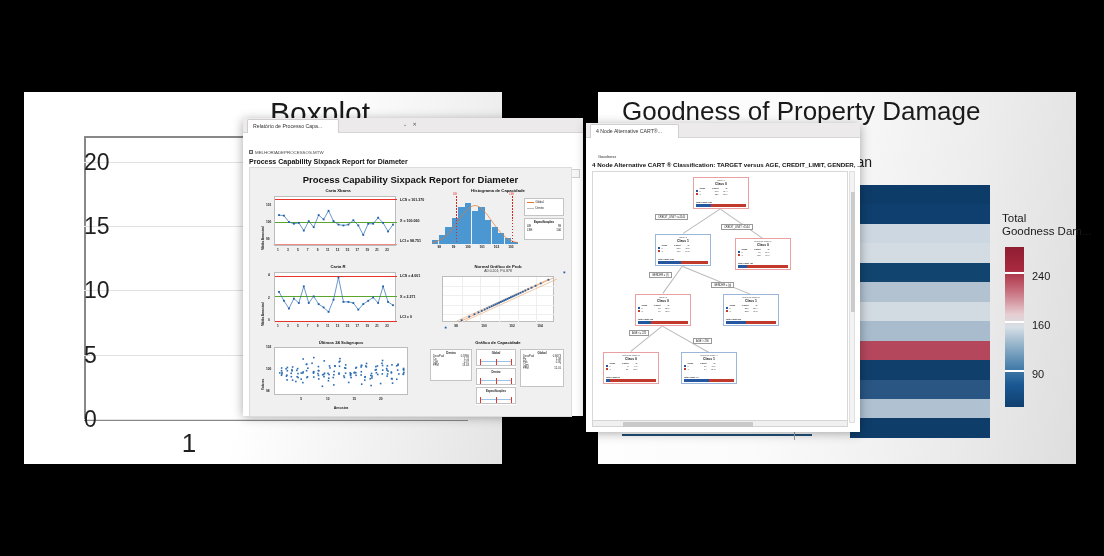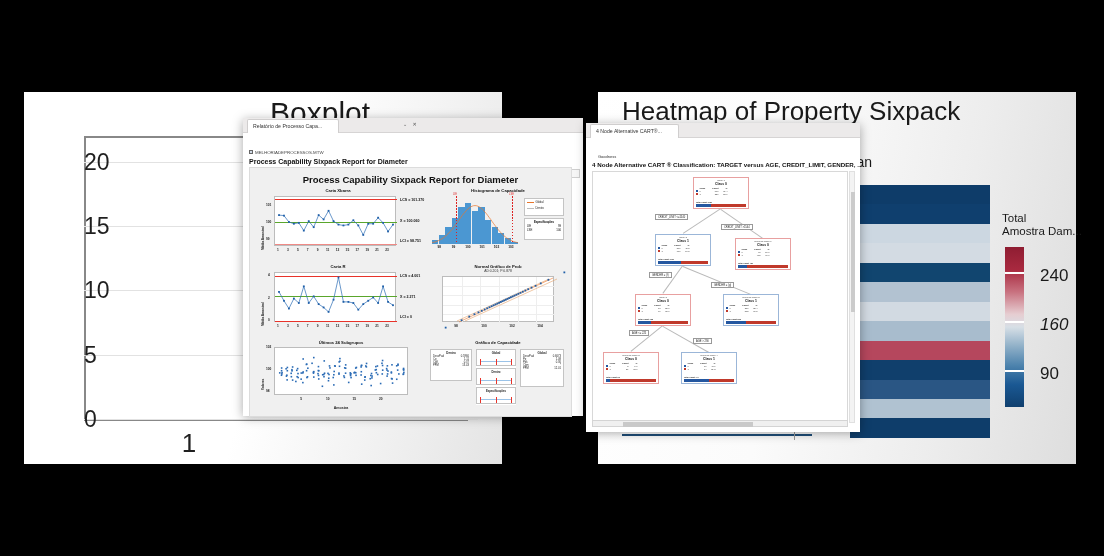--- a/index.html
+++ b/index.html
@@ -34,21 +34,21 @@
   #hm-grid{position:absolute;left:252px;top:93px;width:140px;height:253px;}
   .hm-row{width:100%;}
   #hm-legend{position:absolute;left:404px;top:120px;width:78px;}
   #hm-legend-title{font-size:11.5px;color:#1a1a1a;line-height:13px;white-space:nowrap;}
   #hm-bar-wrap{position:relative;margin-top:9px;height:160px;}
   #hm-bar{position:absolute;left:3px;top:0;width:19px;height:160px;
      background:linear-gradient(to top,
        #0f3f6e 0%, #1a5893 14%, #4d83ad 26%, #90b0c8 38%,
        #d7dfe6 50%, #e6cdd1 58%, #c8717f 72%, #a8293f 86%, #8f1d32 100%);}
   .hm-nick{position:absolute;left:3px;width:19px;height:2px;background:#ffffff;}
-  .hm-tick{position:absolute;left:38px;transform:translateY(-50%);font-size:17px;color:#1a1a1a;}
+  .hm-tick{position:absolute;left:30px;transform:translateY(-50%);font-size:11px;color:#1a1a1a;}
   #hm-baseline{position:absolute;left:24px;top:342px;width:190px;height:2px;background:#1f4e79;}
   #hm-stem{position:absolute;left:196px;top:336px;width:1px;height:12px;background:#9a9a9a;}
 
   
   .win{position:absolute;background:#f1f1f1;box-shadow:0 2px 10px rgba(0,0,0,.35);}
   .win-tabstrip{position:relative;height:14px;background:#eceaea;border-bottom:1px solid #d6d4d4;}
   .win-tab{position:absolute;left:4px;top:1px;height:13px;background:#ffffff;
      border:1px solid #d0cece;border-bottom:none;padding:0 16px 0 5px;
      font-size:5.2px;line-height:13px;color:#333;white-space:nowrap;
      border-radius:2px 2px 0 0;max-width:150px;overflow:hidden;}
@@ -143,21 +143,21 @@
         <div class="bp-ytick" style="left:26px;top:31.727272727272748px;">20</div>
         <div class="bp-whisker" style="left:306.32px;top:18.863636363636374px;height:25.72727272727272px;"></div>
         <div class="bp-whisker" style="left:306.32px;top:263.27272727272725px;height:19.29545454545456px;"></div>
         <div class="bp-box" style="left:187.28px;top:44.59090909090909px;width:238.07999999999998px;height:218.68181818181816px;background:#7ba7d7;"></div>
         <div class="bp-median" style="left:187.28px;top:173.22727272727272px;width:238.07999999999998px;"></div>
       </div>
     <div id="bp-xlabel">1</div>
   </div>
 
   <div class="slide" id="slide-heatmap">
-    <div id="hm-title">Heatmap of Property Sixpack</div>
+    <div id="hm-title">Goodness of Property Damage</div>
     <div id="hm-col-label">Urban</div>
     <div id="hm-grid">
         <div class="hm-row" style="height:19.46153846153846px;background:linear-gradient(95deg,#0e3c69 0%,#0e3c69 60%,#0e3c69 100%);"></div>
         <div class="hm-row" style="height:19.46153846153846px;background:linear-gradient(95deg,#0f3f6e 0%,#0f3f6e 60%,#0f3f6e 100%);"></div>
         <div class="hm-row" style="height:19.46153846153846px;background:linear-gradient(95deg,#ccd7e1 0%,#ccd7e1 60%,#ccd7e1 100%);"></div>
         <div class="hm-row" style="height:19.46153846153846px;background:linear-gradient(95deg,#d3dbe3 0%,#d3dbe3 60%,#d3dbe3 100%);"></div>
         <div class="hm-row" style="height:19.46153846153846px;background:linear-gradient(95deg,#11456f 0%,#11456f 60%,#11456f 100%);"></div>
         <div class="hm-row" style="height:19.46153846153846px;background:linear-gradient(95deg,#b2c2d1 0%,#b2c2d1 60%,#b2c2d1 100%);"></div>
         <div class="hm-row" style="height:19.46153846153846px;background:linear-gradient(95deg,#d2dae2 0%,#d2dae2 60%,#d2dae2 100%);"></div>
         <div class="hm-row" style="height:19.46153846153846px;background:linear-gradient(95deg,#a8bccd 0%,#a8bccd 60%,#a8bccd 100%);"></div>
@@ -165,28 +165,28 @@
         <div class="hm-row" style="height:19.46153846153846px;background:linear-gradient(95deg,#103f6c 0%,#103f6c 60%,#103f6c 100%);"></div>
         <div class="hm-row" style="height:19.46153846153846px;background:linear-gradient(95deg,#2a5684 0%,#2a5684 60%,#2a5684 100%);"></div>
         <div class="hm-row" style="height:19.46153846153846px;background:linear-gradient(95deg,#b0c2d1 0%,#b0c2d1 60%,#b0c2d1 100%);"></div>
         <div class="hm-row" style="height:19.46153846153846px;background:linear-gradient(95deg,#0e3d6a 0%,#0e3d6a 60%,#0e3d6a 100%);"></div>
       </div>
     <div id="hm-baseline"></div>
     <div id="hm-stem"></div>
     <div id="hm-legend">
       <div id="hm-legend-title">
         <div>Total</div>
-        <div>Amostra Dam...</div>
+        <div>Goodness Dam...</div>
       </div>
       <div id="hm-bar-wrap">
         <div id="hm-bar"></div>
       <div class="hm-nick" style="top:24.615384615384613px;"></div>
           <div class="hm-tick" style="top:28.615384615384613px;">240</div>
           <div class="hm-nick" style="top:73.84615384615385px;"></div>
-          <div class="hm-tick" style="top:77.84615384615385px;font-style:italic;">160</div>
+          <div class="hm-tick" style="top:77.84615384615385px;">160</div>
           <div class="hm-nick" style="top:123.07692307692307px;"></div>
           <div class="hm-tick" style="top:127.07692307692307px;">90</div>
         </div>
     </div>
   </div>
 
   <div class="win" id="win-minitab">
     <div class="win-tabstrip">
       <div class="win-tab">Relatório de Processo Capa...</div>
       <div class="win-tabbtns" style="left:160px">⌄ ✕</div>

